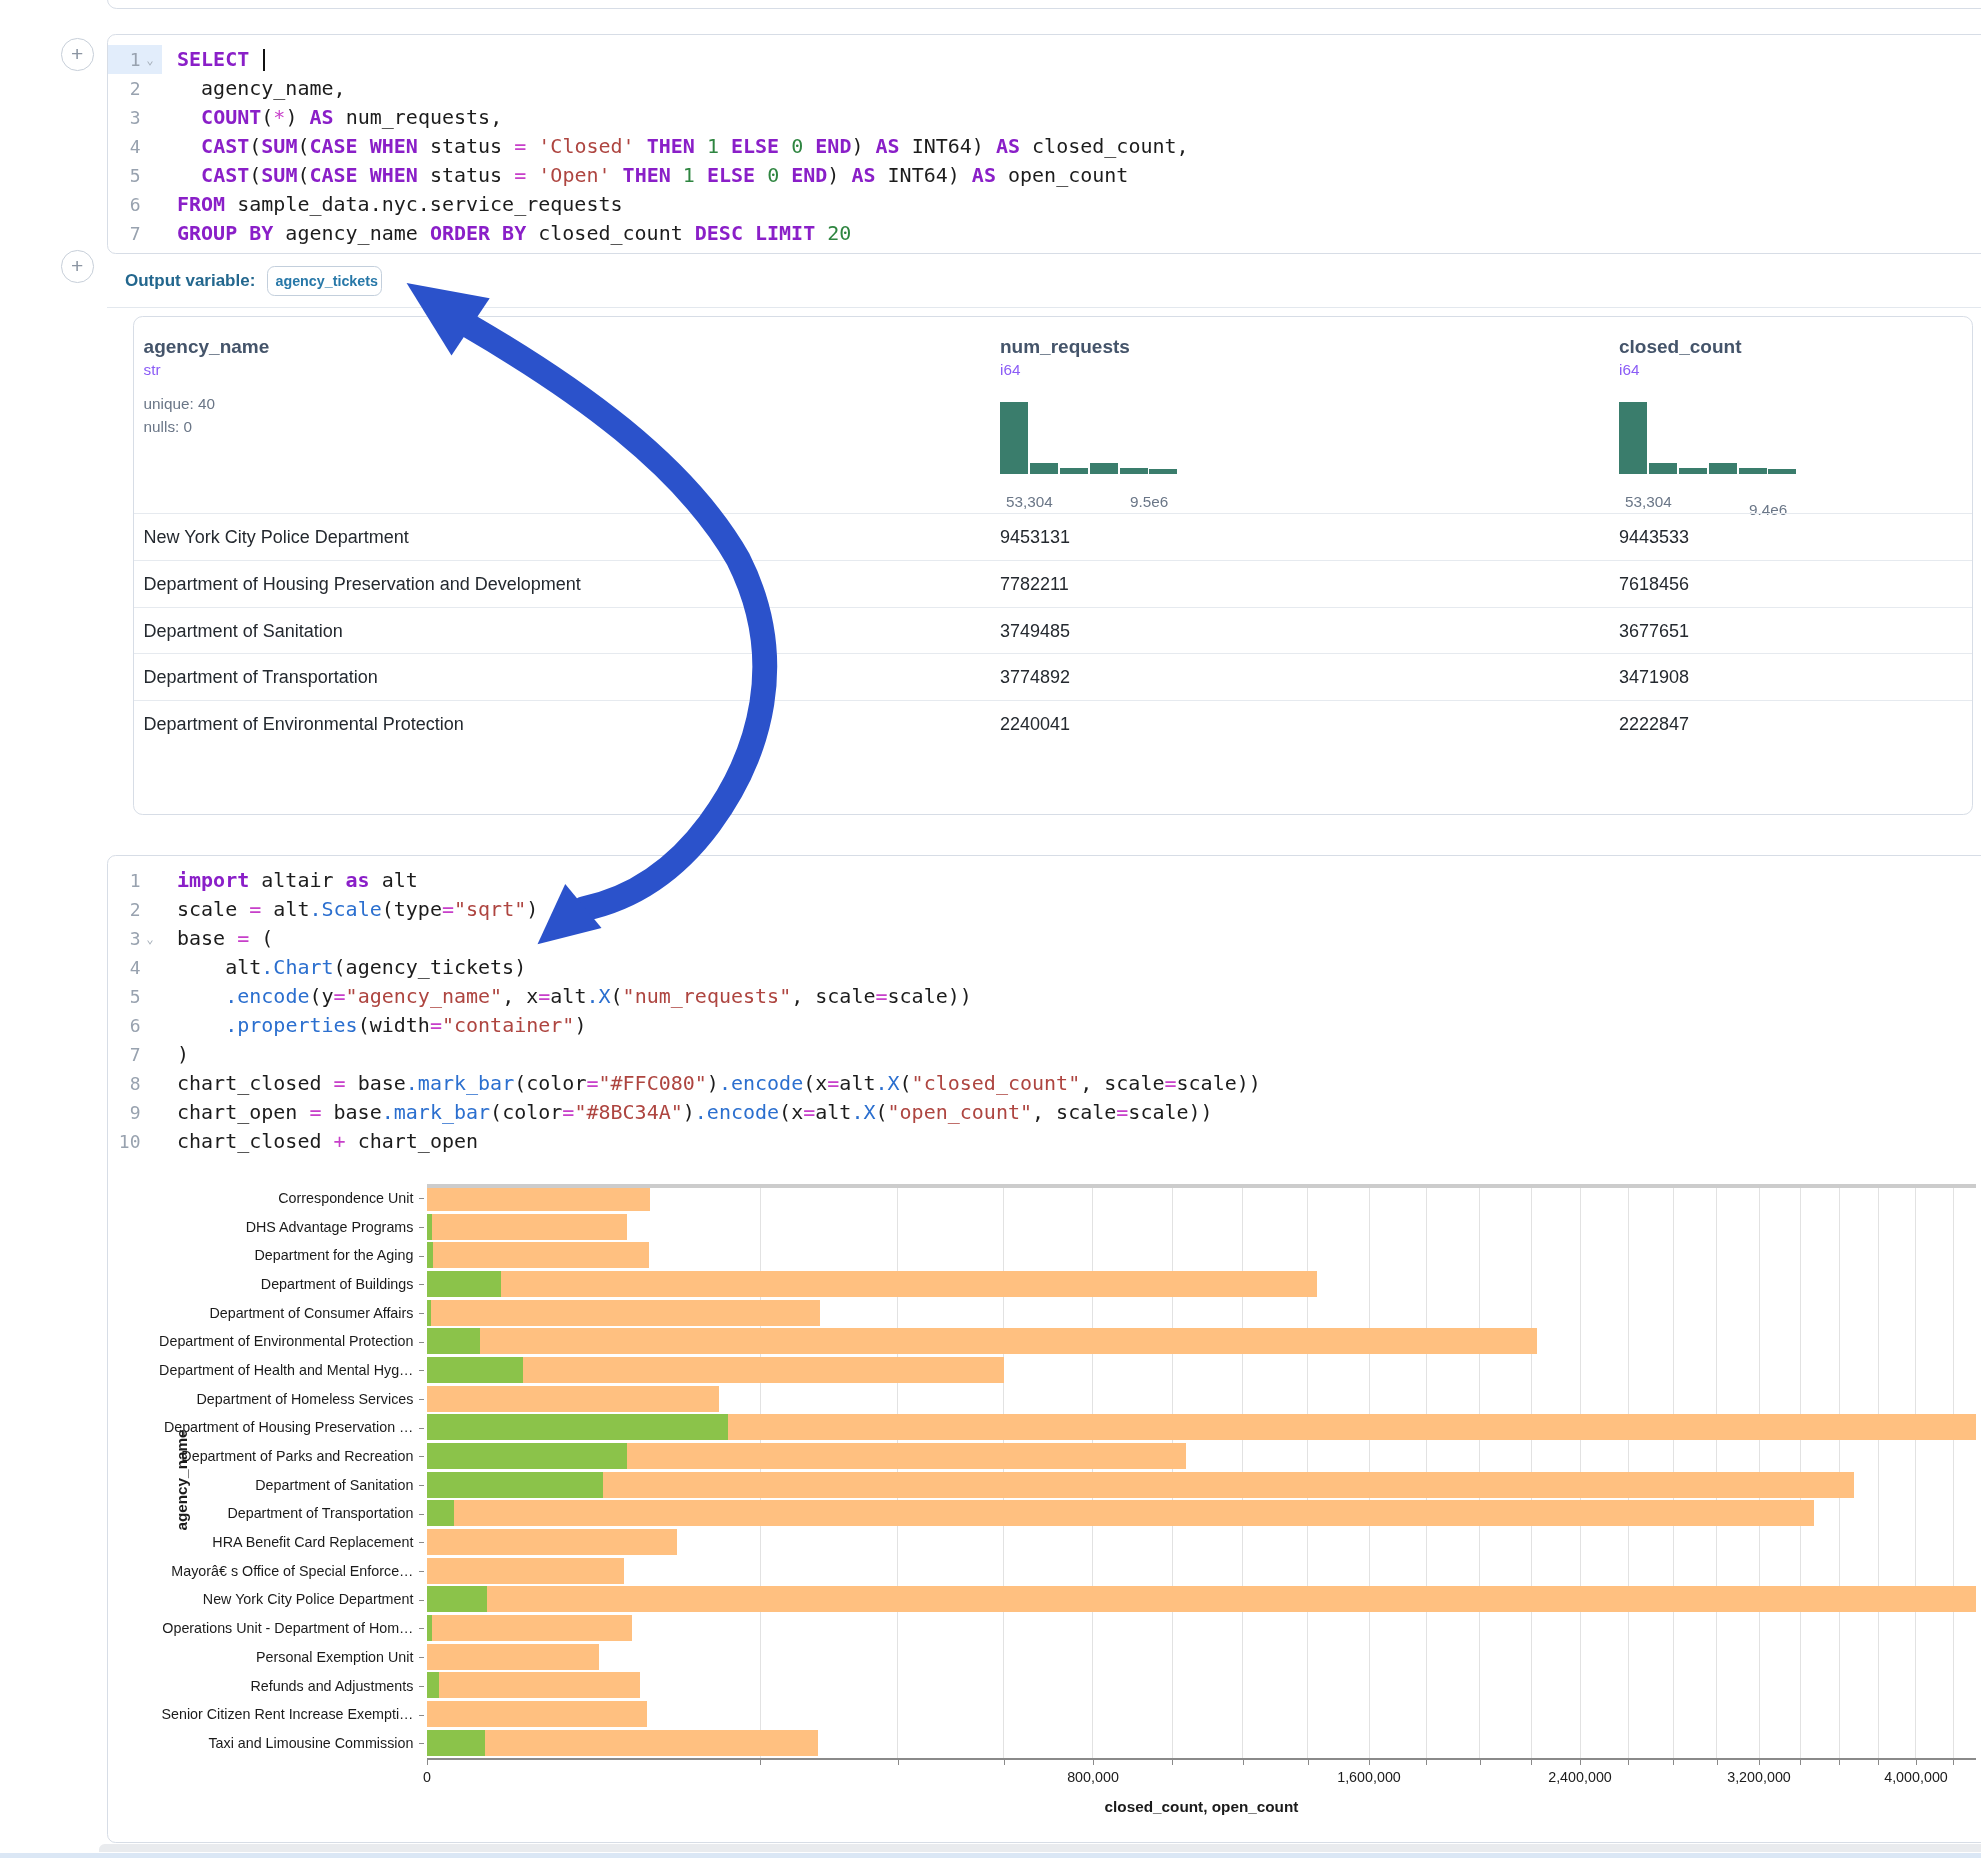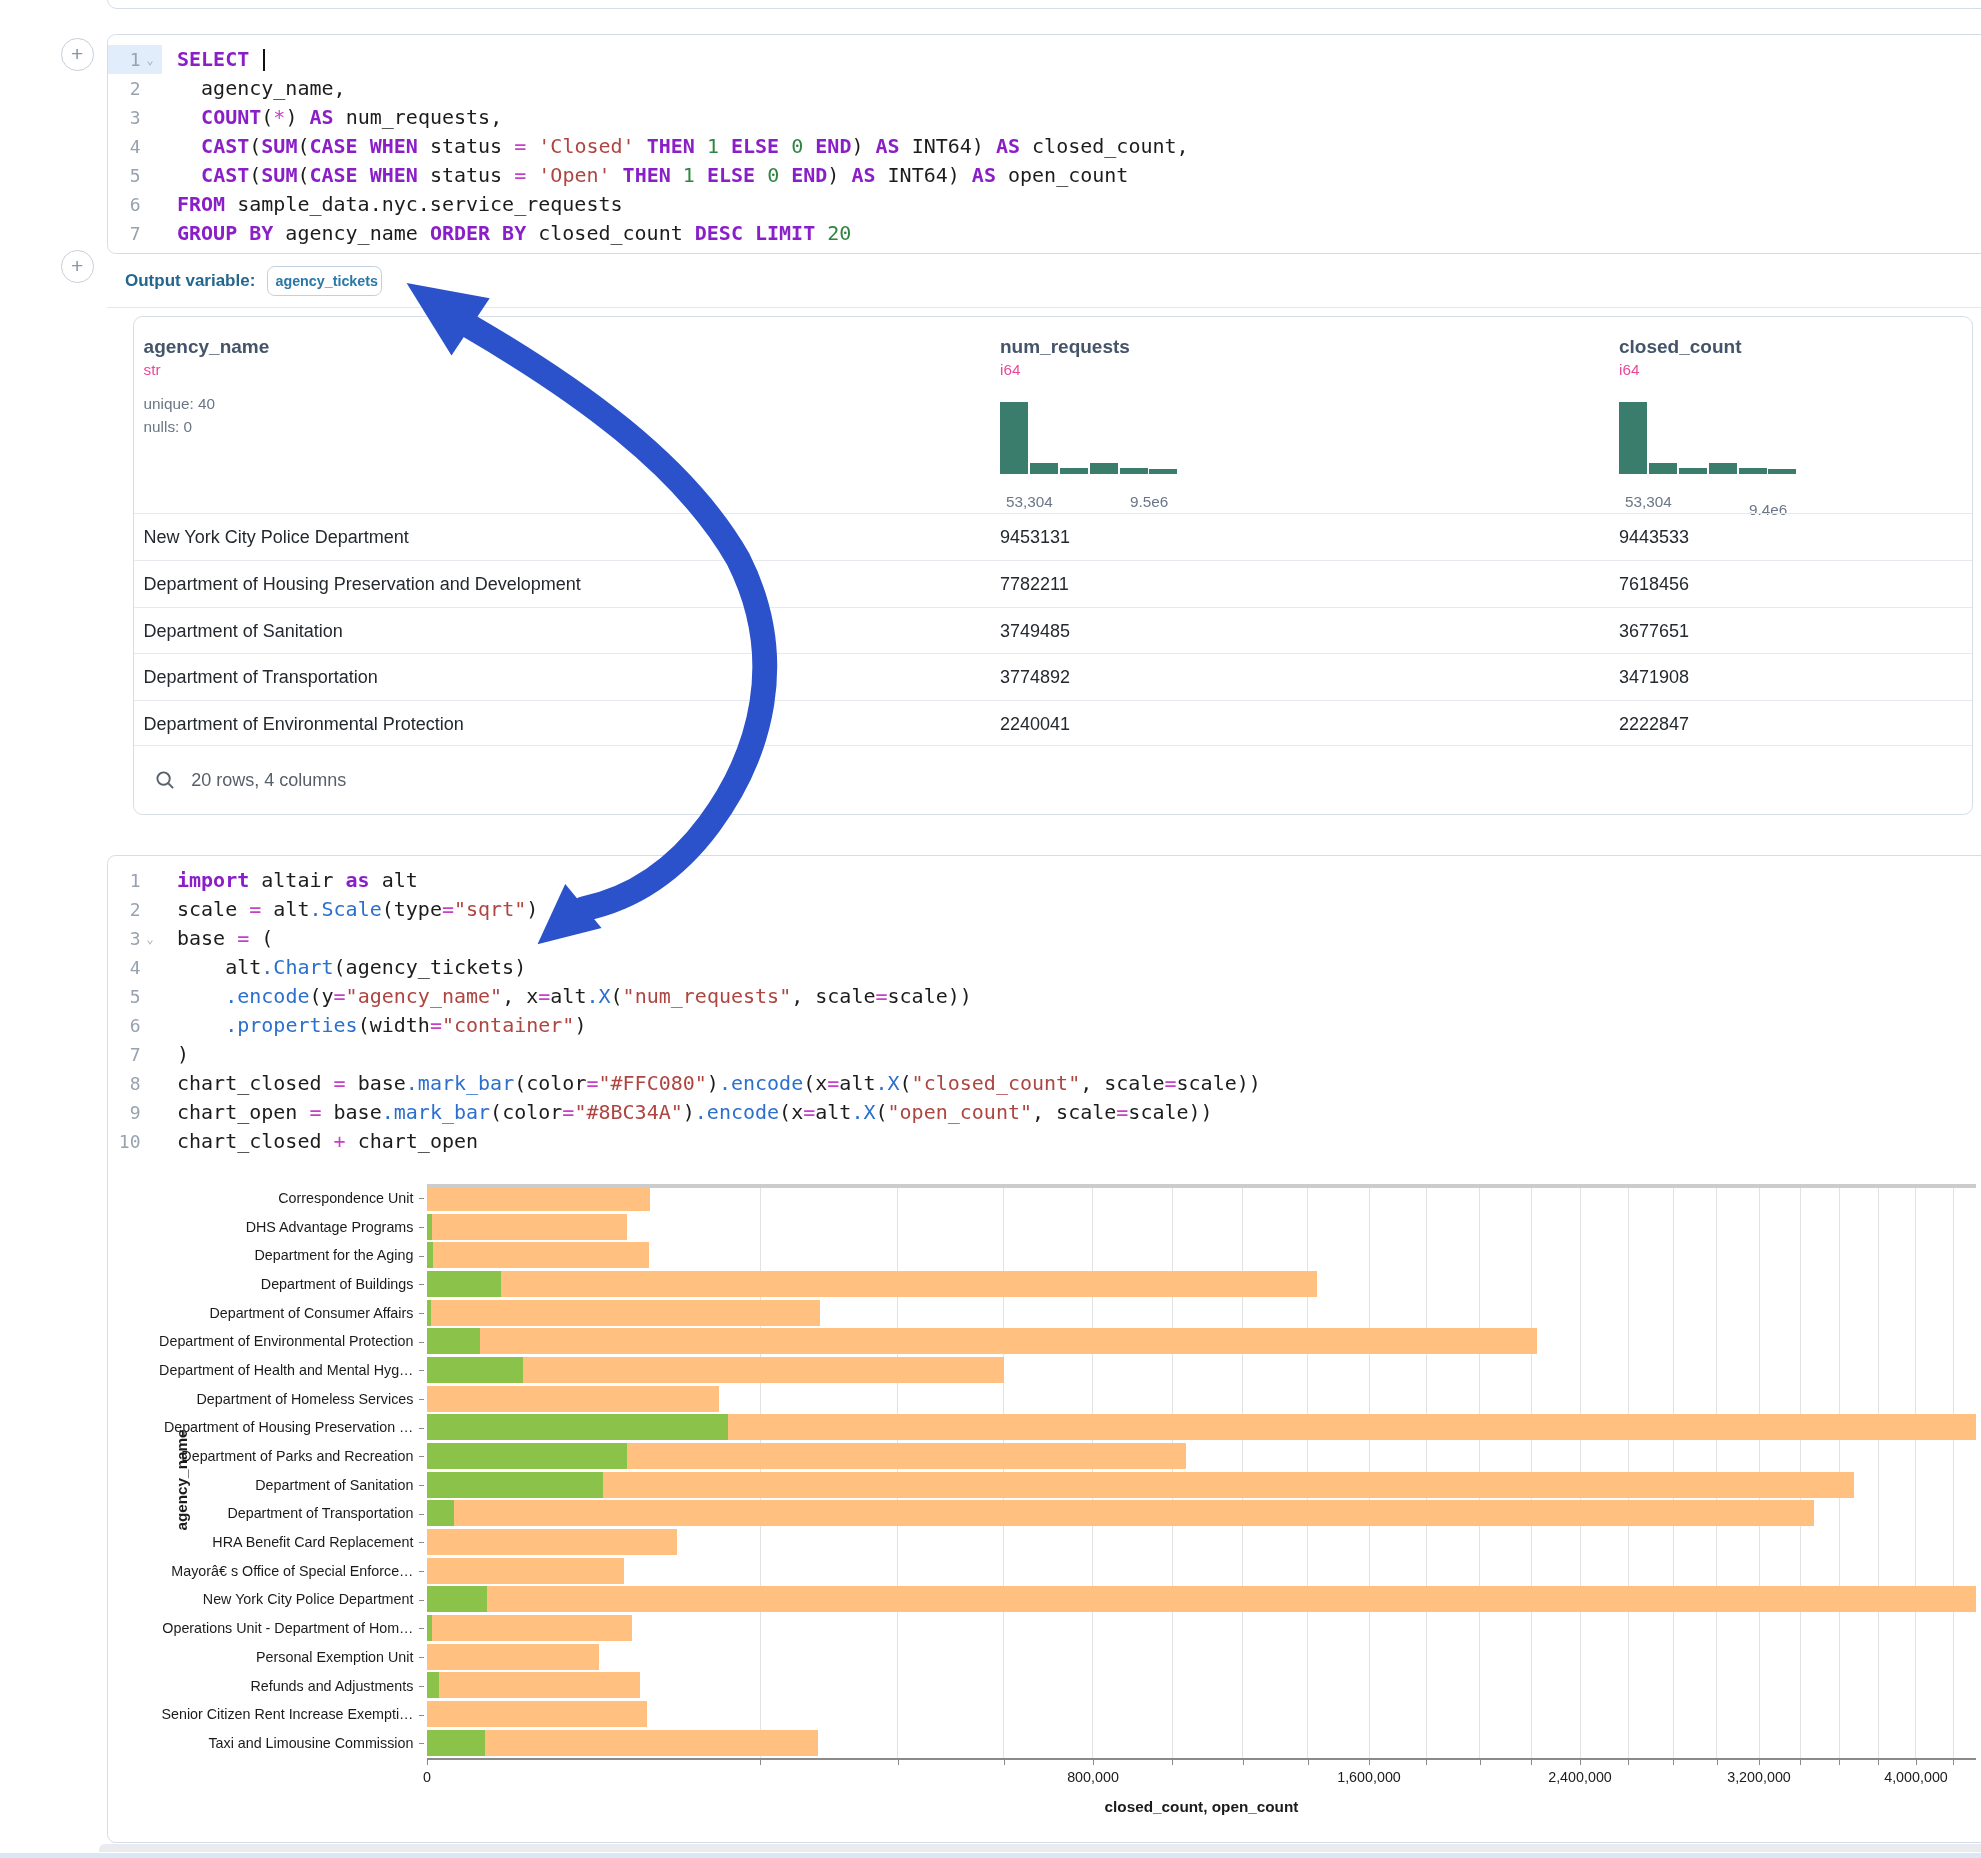--- a/index.html
+++ b/index.html
@@ -33,21 +33,21 @@
   .outvar-row { position:absolute; left:107px; right:0; top:254px; height:54px;
                 border-bottom:1px solid #e3e8ee; display:flex; align-items:center; padding-left:18px; gap:11.5px; }
   .outvar-label { color:#23678E; font-weight:bold; font-size:17px; }
   .outvar-pill { border:1px solid #c3cfdc; border-radius:7.6px; height:30px; line-height:28px;
                  padding:0 7.6px; width:115px; overflow:hidden; white-space:nowrap;
                  color:#2878A8; font-weight:bold; font-size:14.3px; background:#fff; }
 
   
   .tbl-card { left:133px; top:316px; width:1840px; height:499px; border-radius:9.6px; overflow:hidden; }
   .col-h { position:absolute; font-weight:bold; font-size:19px; color:#44546A; }
-  .col-t { position:absolute; font-size:15.3px; color:#ec4899; }
+  .col-t { position:absolute; font-size:15.3px; color:#8b5cf6; }
   .col-s { position:absolute; font-size:15.3px; color:#6a7687; }
   .hist { position:absolute; width:182px; height:73px; display:flex; align-items:flex-end; gap:1.9px; }
   .hist .hbar { width:28px; }
   .hist-lbl { position:absolute; font-size:15.3px; color:#6a7687;margin-top:12px; }
   .trow { position:absolute; left:0; width:100%; height:47px; border-top:1px solid #e6eaef; }
   .trow .c0 { position:absolute; left:9.6px; top:0; line-height:47px; font-size:18px; color:#24292f; }
   .trow .c1 { position:absolute; left:866px; top:0; line-height:47px; font-size:18px; color:#24292f; }
   .trow .c2 { position:absolute; left:1485px; top:0; line-height:47px; font-size:18px; color:#24292f; }
   .tfoot { position:absolute; left:0; bottom:0; width:100%; height:69px; border-top:1px solid #e6eaef;
            display:flex; align-items:center; padding-left:21px; gap:15.3px; color:#57606a; font-size:18px; }
@@ -154,27 +154,20 @@
         <div class="c1">3774892</div>
         <div class="c2">3471908</div>
       </div>
       <div class="trow" style="top: 383px;">
         <div class="c0">Department of Environmental Protection</div>
         <div class="c1">2240041</div>
         <div class="c2">2222847</div>
       </div>
     </div>
 
-  <div class="tfoot">
-    <svg width="21" height="21" viewBox="0 0 22 22">
-      <circle class="srch" cx="9" cy="9" r="6.5"></circle>
-      <line class="srch" x1="14" y1="14" x2="19" y2="19"></line>
-    </svg>
-    <span>20 rows, 4 columns</span>
-  </div>
 </div>
 
 <div class="card" style="left:107px; top:855px; right:-29px; height:988px;">
   <div class="code-block" id="py-code">
       <div class="cline"><span class="gut"><span class="ln">1</span><span class="fold"></span></span><span class="codetxt"><span class="tok-k">import</span><span class="tok-d"> altair </span><span class="tok-k">as</span><span class="tok-d"> alt</span></span></div>
       <div class="cline"><span class="gut"><span class="ln">2</span><span class="fold"></span></span><span class="codetxt"><span class="tok-d">scale </span><span class="tok-o">=</span><span class="tok-d"> alt</span><span class="tok-f">.Scale</span><span class="tok-d">(type</span><span class="tok-o">=</span><span class="tok-s">"sqrt"</span><span class="tok-d">)</span></span></div>
       <div class="cline"><span class="gut"><span class="ln">3</span><span class="fold">⌄</span></span><span class="codetxt"><span class="tok-d">base </span><span class="tok-o">=</span><span class="tok-d"> (</span></span></div>
       <div class="cline"><span class="gut"><span class="ln">4</span><span class="fold"></span></span><span class="codetxt"><span class="tok-d">    alt</span><span class="tok-f">.Chart</span><span class="tok-d">(agency_tickets)</span></span></div>
       <div class="cline"><span class="gut"><span class="ln">5</span><span class="fold"></span></span><span class="codetxt"><span class="tok-d">    </span><span class="tok-f">.encode</span><span class="tok-d">(y</span><span class="tok-o">=</span><span class="tok-s">"agency_name"</span><span class="tok-d">, x</span><span class="tok-o">=</span><span class="tok-d">alt</span><span class="tok-f">.X</span><span class="tok-d">(</span><span class="tok-s">"num_requests"</span><span class="tok-d">, scale</span><span class="tok-o">=</span><span class="tok-d">scale))</span></span></div>
       <div class="cline"><span class="gut"><span class="ln">6</span><span class="fold"></span></span><span class="codetxt"><span class="tok-d">    </span><span class="tok-f">.properties</span><span class="tok-d">(width</span><span class="tok-o">=</span><span class="tok-s">"container"</span><span class="tok-d">)</span></span></div>

